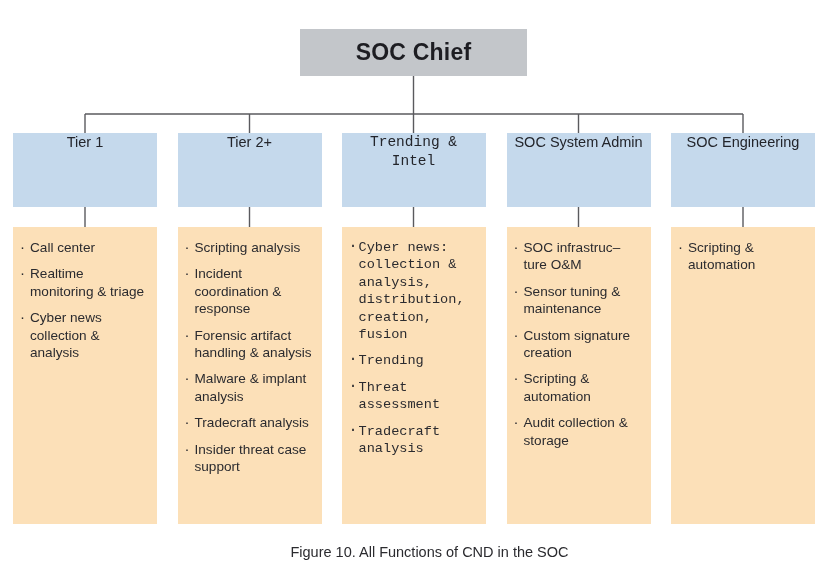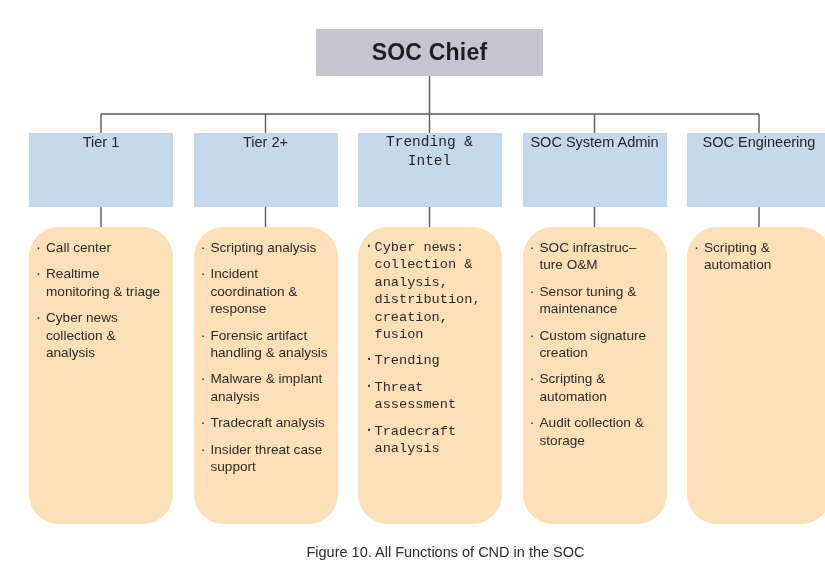--- a/index.html
+++ b/index.html
@@ -11,21 +11,21 @@
     width: 825px;
     height: 575px;
     position: relative;
     font-family: "Liberation Sans", sans-serif;
     color: #2b2b2f;
     overflow: hidden;
   }
 
   #chart {
     position: absolute;
-    left: 16px;
+    left: 0;
     top: 0;
     width: 712px;
     height: 575px;
   }
 
   
   .root-box {
     position: absolute;
     left: 300px;
     top: 29px;
@@ -76,21 +76,20 @@
   }
   .col-body {
     position: absolute;
     top: 94px;
     left: 0;
     width: 144px;
     height: 297px;
     background: #fce0b8;
     box-sizing: border-box;
     padding: 12px 9px 10px 7px;
-    border-radius: 30px;
   }
   .bullet-list {
     list-style: none;
     margin: 0;
     padding: 0;
   }
   .bullet-item {
     position: relative;
     padding-left: 10px;
     margin-bottom: 9px;

